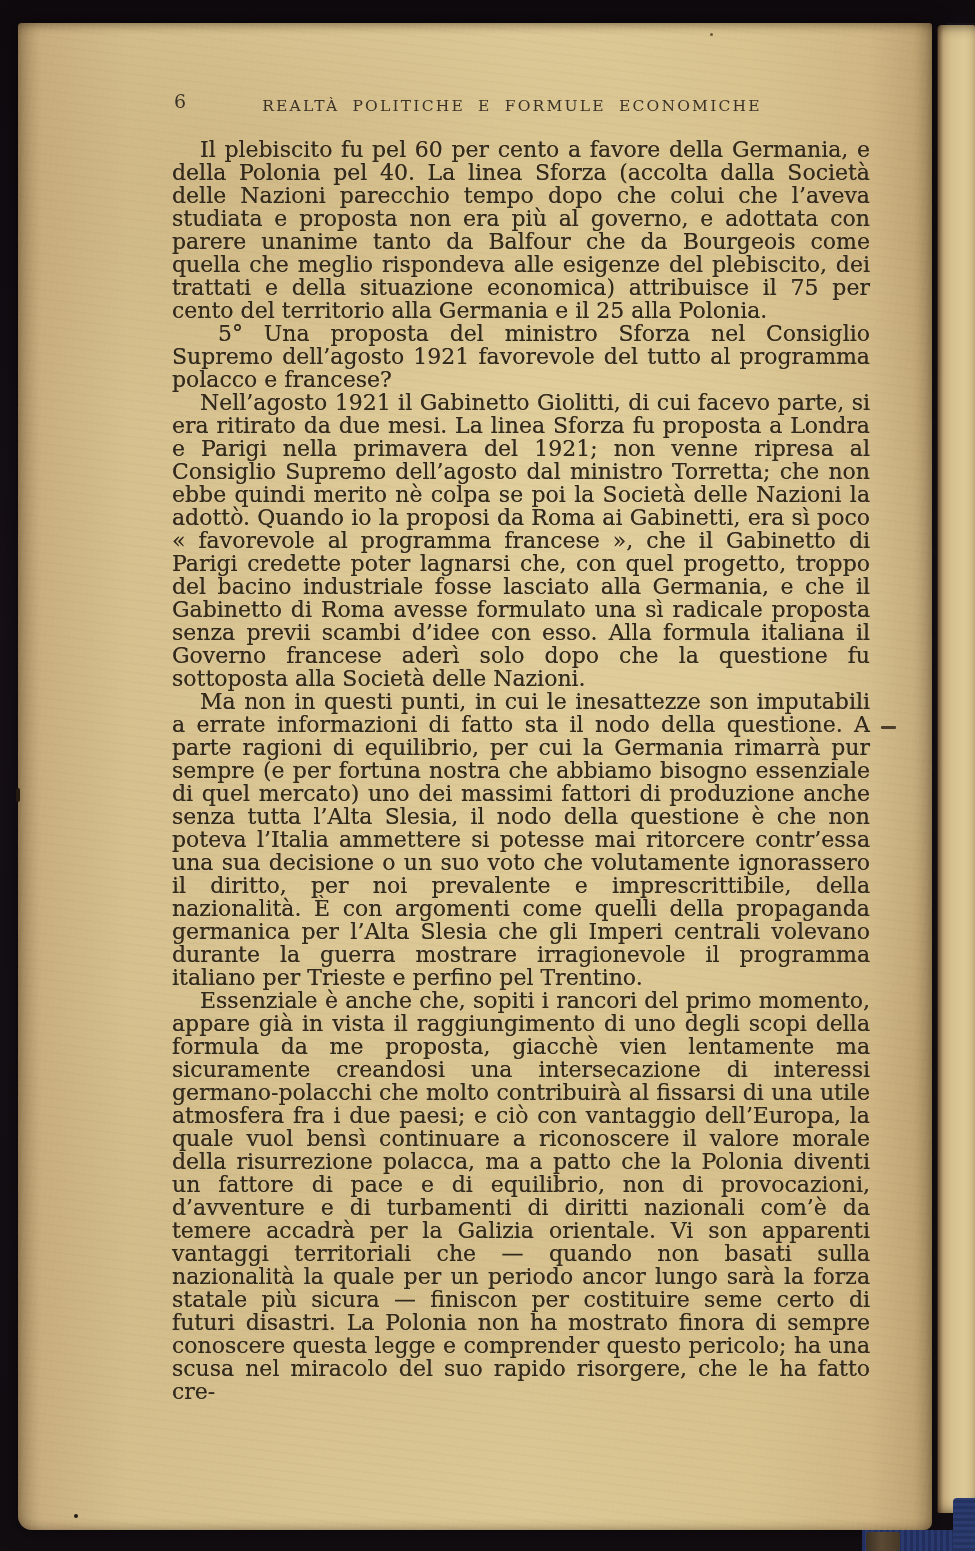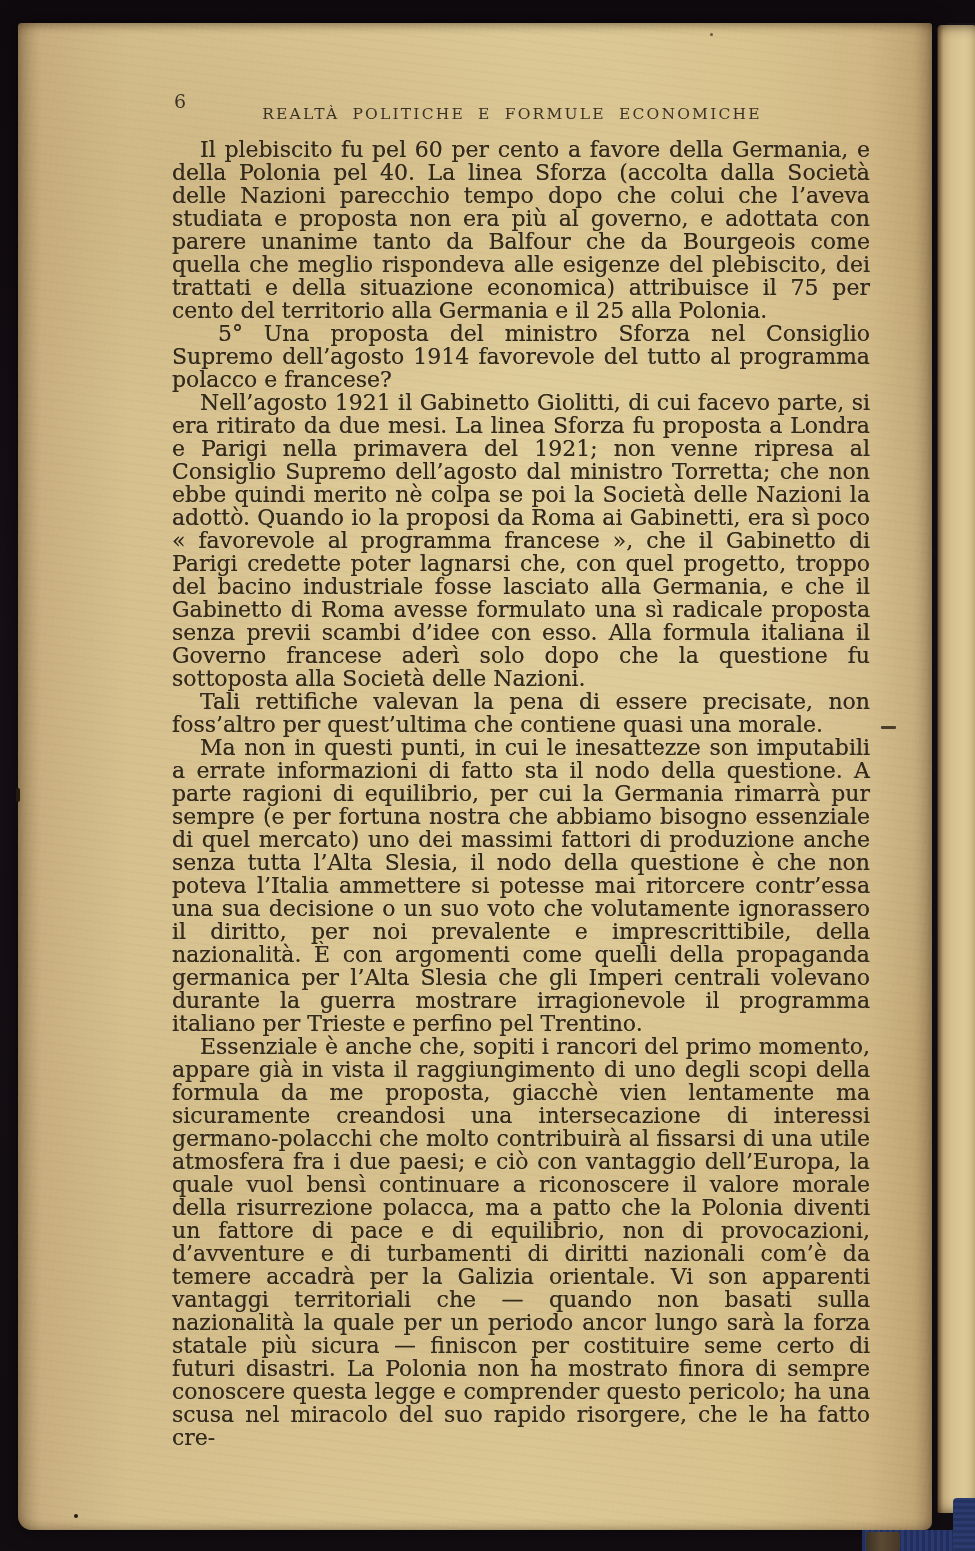--- a/index.html
+++ b/index.html
@@ -44,21 +44,21 @@
     position: absolute;
     left: 172px; top: 90px;
     width: 700px; height: 24px;
     color: #3b3226;
   }
   .page-number {
     position: absolute; left: 2px; top: 0;
     font-size: 19px; line-height: 22px;
   }
   .running-title {
-    position: absolute; left: 40px; right: 60px; top: 15px;
+    position: absolute; left: 40px; right: 60px; top: 7px;
     text-align: center;
     font-size: 15.5px; line-height: 19px;
     letter-spacing: 2.2px; word-spacing: 6px;
     white-space: nowrap;
   }
 
   
   .page-body {
     position: absolute;
     left: 172px; top: 138px;
@@ -126,23 +126,22 @@
   <div class="paper-grain"></div>
 </div>
 
 <div class="page-header">
   <span class="page-number">6</span>
   <span class="running-title">REALTÀ POLITICHE E FORMULE ECONOMICHE</span>
 </div>
 
 <div class="page-body">
   <p>Il plebiscito fu pel 60 per cento a favore della Germania, e della Polonia pel 40. La linea Sforza (accolta dalla Società delle Nazioni parecchio tempo dopo che colui che l’aveva studiata e proposta non era più al governo, e adottata con parere unanime tanto da Balfour che da Bourgeois come quella che meglio rispondeva alle esigenze del plebiscito, dei trattati e della situazione economica) attribuisce il 75 per cento del territorio alla Germania e il 25 alla Polonia.</p>
-  <p>5° Una proposta del ministro Sforza nel Consiglio Supremo dell’agosto 1914 favorevole del tutto al programma polacco e francese?</p>
+  <p>5° Una proposta del ministro Sforza nel Consiglio Supremo dell’agosto 1921 favorevole del tutto al programma polacco e francese?</p>
   <p>Nell’agosto 1921 il Gabinetto Giolitti, di cui facevo parte, si era ritirato da due mesi. La linea Sforza fu proposta a Londra e Parigi nella primavera del 1921; non venne ripresa al Consiglio Supremo dell’agosto dal ministro Torretta; che non ebbe quindi merito nè colpa se poi la Società delle Nazioni la adottò. Quando io la proposi da Roma ai Gabinetti, era sì poco « favorevole al programma francese », che il Gabinetto di Parigi credette poter lagnarsi che, con quel progetto, troppo del bacino industriale fosse lasciato alla Germania, e che il Gabinetto di Roma avesse formulato una sì radicale proposta senza previi scambi d’idee con esso. Alla formula italiana il Governo francese aderì solo dopo che la questione fu sottoposta alla Società delle Nazioni.</p>
-  <p>Tali rettifiche valevan la pena di essere precisate, non foss’altro per quest’ultima che contiene quasi una morale.</p>
   <p>Ma non in questi punti, in cui le inesattezze son imputabili a errate informazioni di fatto sta il nodo della questione. A parte ragioni di equilibrio, per cui la Germania rimarrà pur sempre (e per fortuna nostra che abbiamo bisogno essenziale di quel mercato) uno dei massimi fattori di produzione anche senza tutta l’Alta Slesia, il nodo della questione è che non poteva l’Italia ammettere si potesse mai ritorcere contr’essa una sua decisione o un suo voto che volutamente ignorassero il diritto, per noi prevalente e imprescrittibile, della nazionalità. È con argomenti come quelli della propaganda germanica per l’Alta Slesia che gli Imperi centrali volevano durante la guerra mostrare irragionevole il programma italiano per Trieste e perfino pel Trentino.</p>
   <p>Essenziale è anche che, sopiti i rancori del primo momento, appare già in vista il raggiungimento di uno degli scopi della formula da me proposta, giacchè vien lentamente ma sicuramente creandosi una intersecazione di interessi germano-polacchi che molto contribuirà al fissarsi di una utile atmosfera fra i due paesi; e ciò con vantaggio dell’Europa, la quale vuol bensì continuare a riconoscere il valore morale della risurrezione polacca, ma a patto che la Polonia diventi un fattore di pace e di equilibrio, non di provocazioni, d’avventure e di turbamenti di diritti nazionali com’è da temere accadrà per la Galizia orientale. Vi son apparenti vantaggi territoriali che — quando non basati sulla nazionalità la quale per un periodo ancor lungo sarà la forza statale più sicura — finiscon per costituire seme certo di futuri disastri. La Polonia non ha mostrato finora di sempre conoscere questa legge e comprender questo pericolo; ha una scusa nel miracolo del suo rapido risorgere, che le ha fatto cre-</p>
 </div>
 
 <div class="corner-shadow-topright"></div>
 <div class="adjacent-page-edge"></div>
 
 <div class="cover-cloth"></div>
 <div class="cover-cloth-right"></div>
 <div class="binding-fragment"></div>

